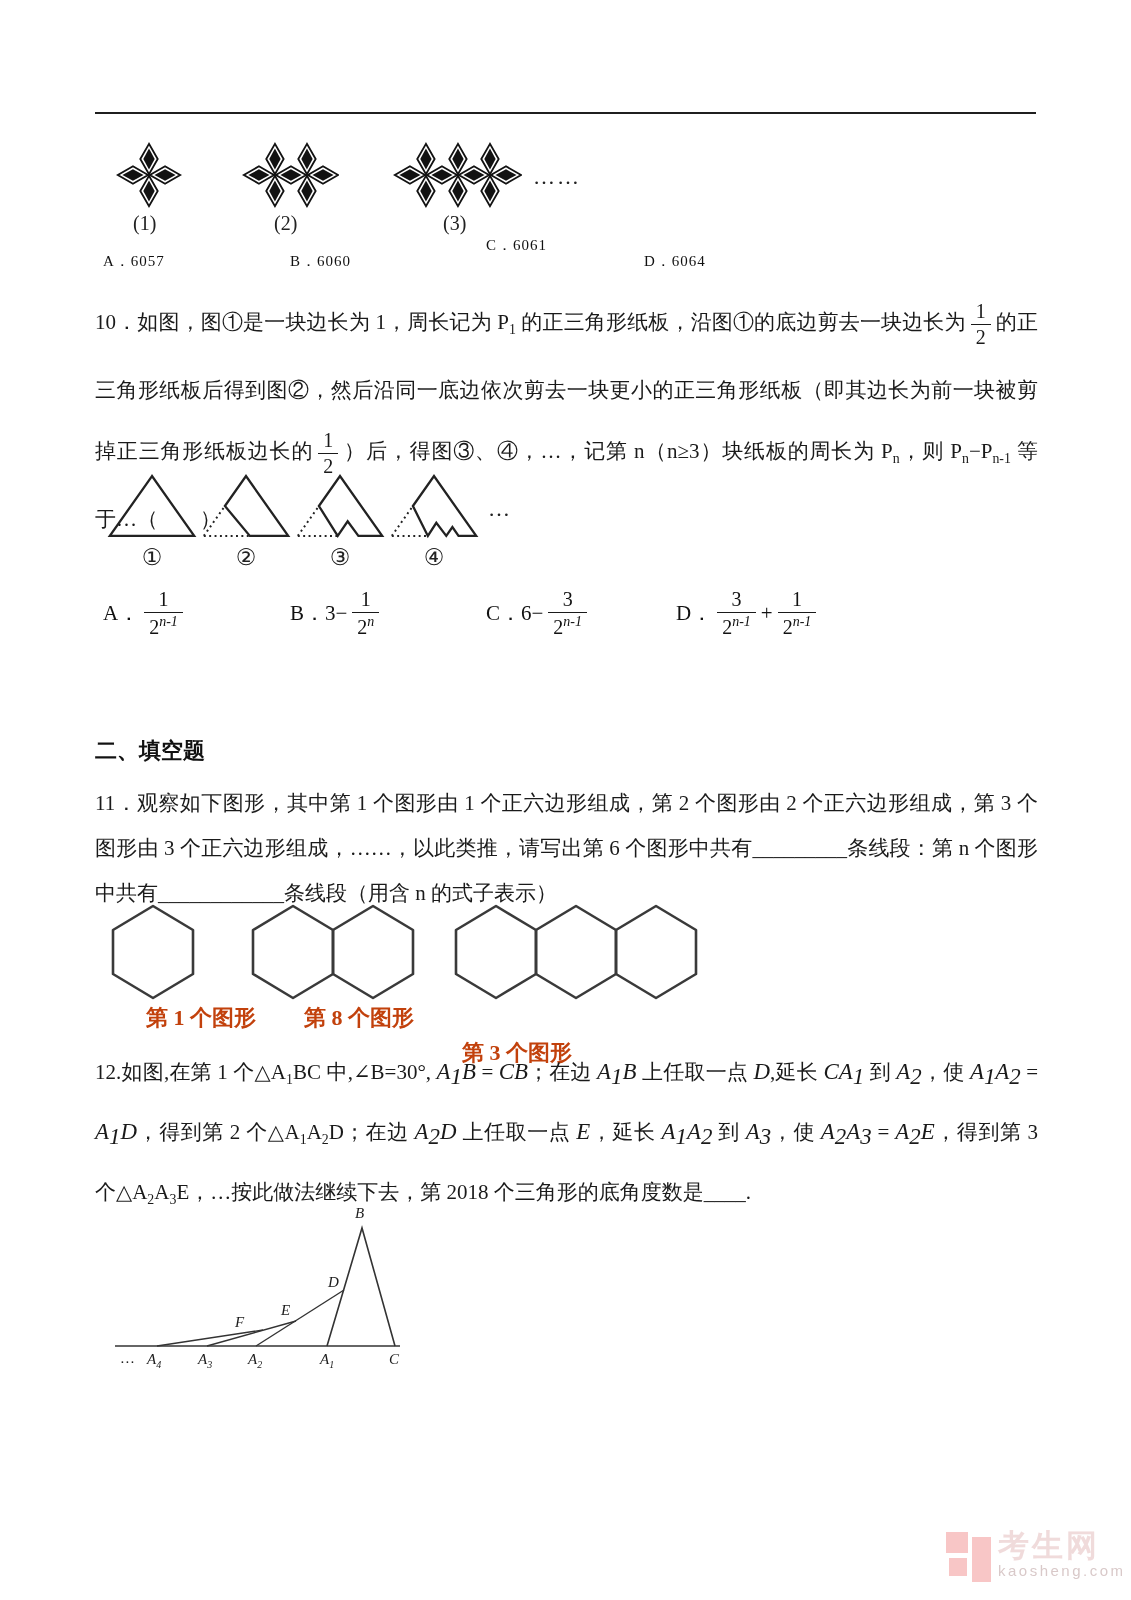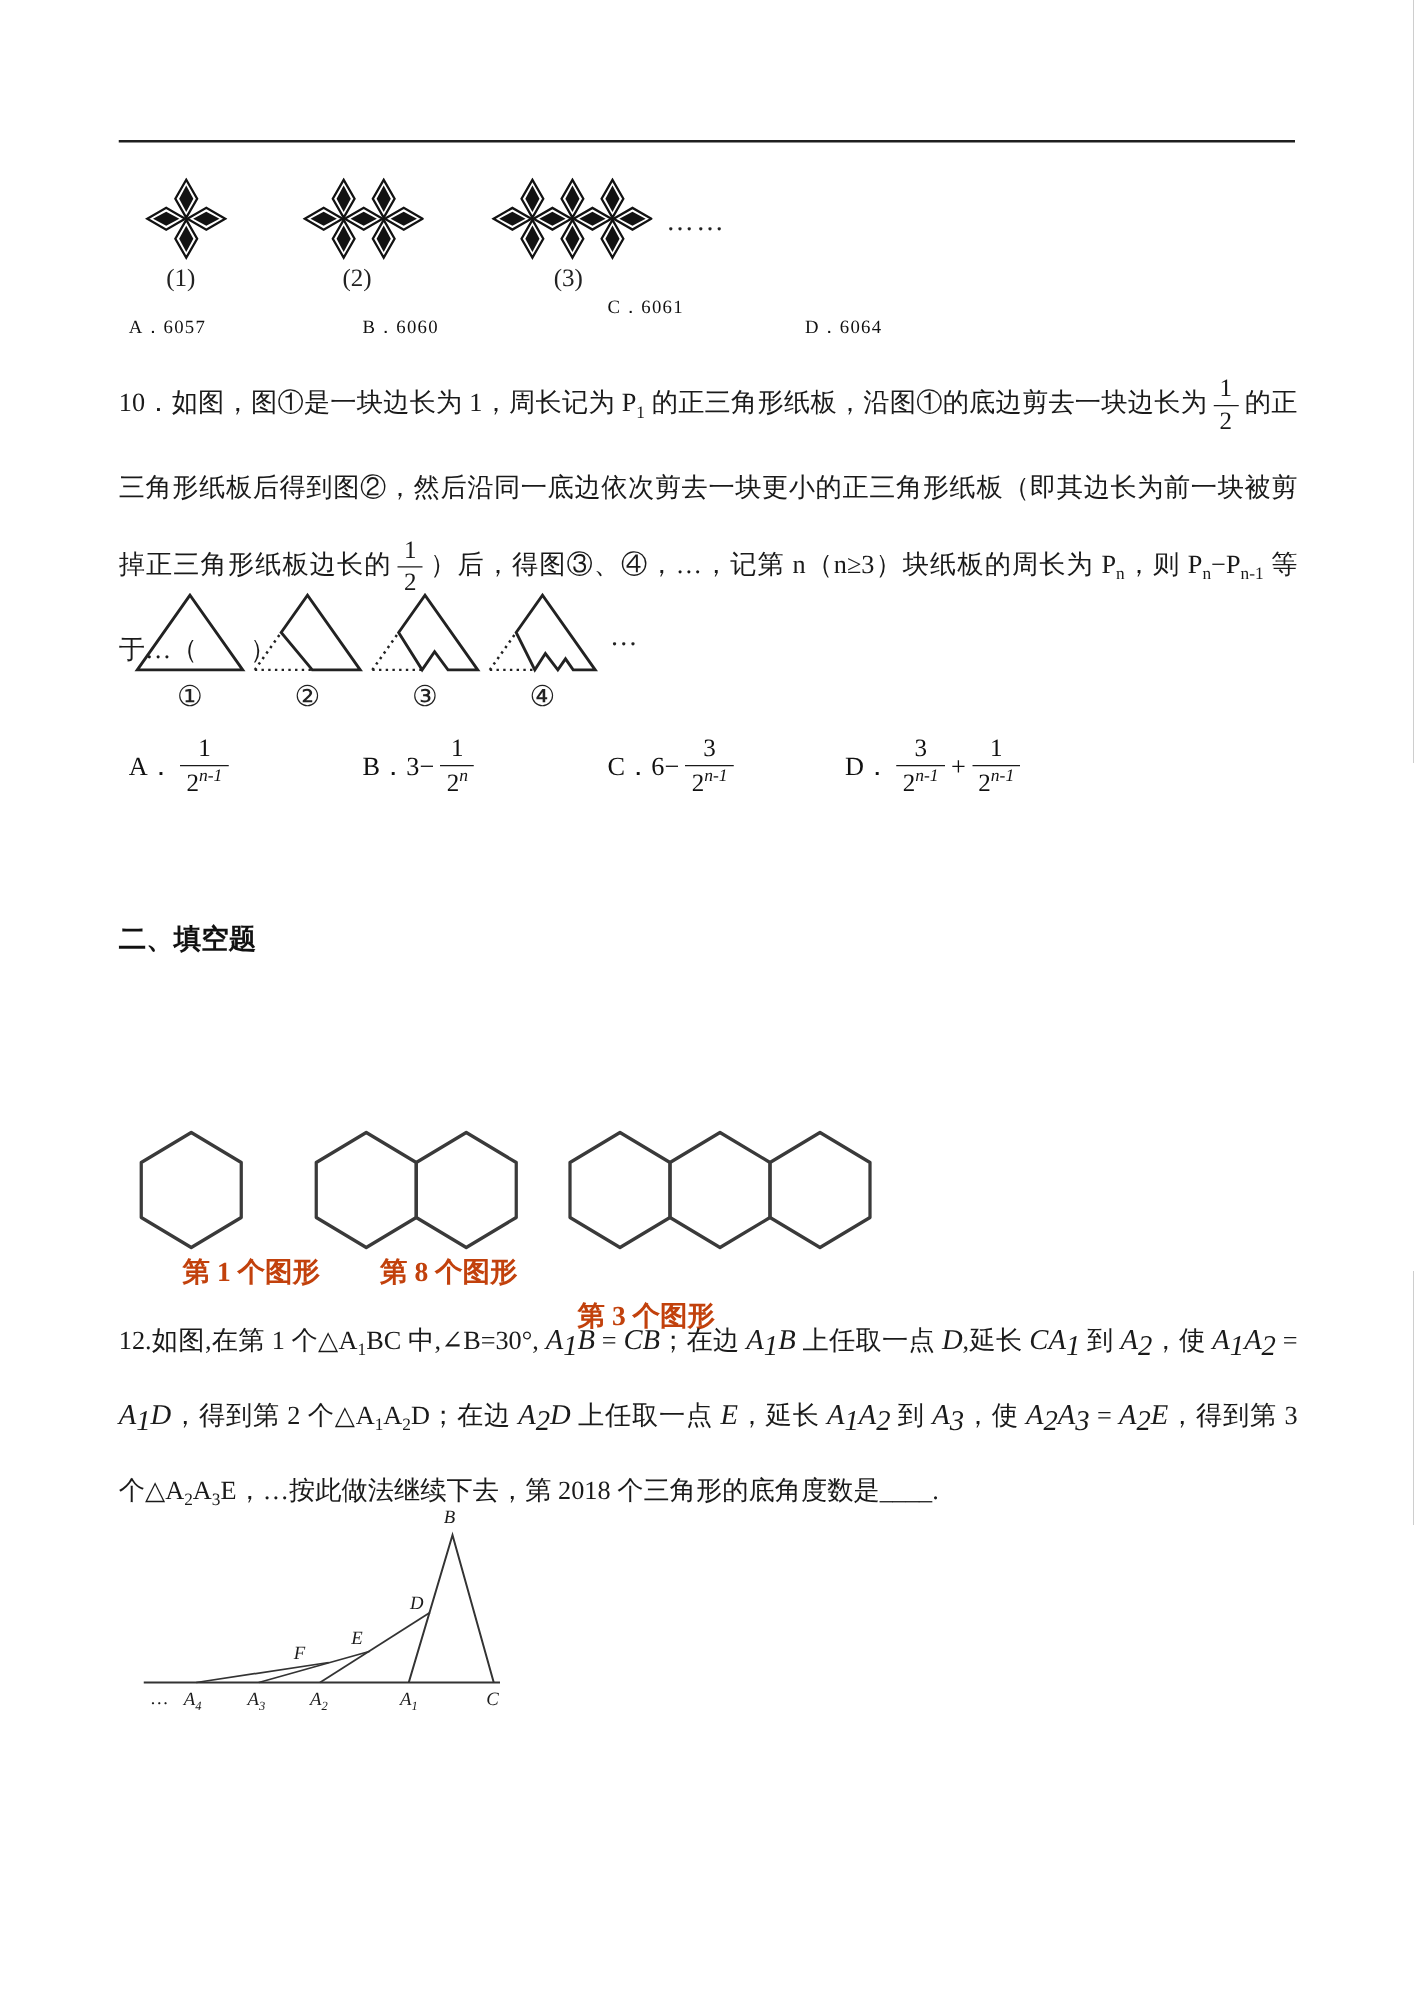--- a/index.html
+++ b/index.html
@@ -153,20 +153,21 @@
       </span>
       <span>+</span>
       <span class="frac">
         <span class="fnum">1</span>
         <span class="fden">2<sup>n-1</sup></span>
       </span>
     </div>
 
   <div class="section-head" style="left:95px;top:736px">二、填空题</div>
 
+  <div class="para" style="left:95px;top:781px;width:943px;line-height:45px;">11．观察如下图形，其中第 1 个图形由 1 个正六边形组成，第 2 个图形由 2 个正六边形组成，第 3 个图形由 3 个正六边形组成，……，以此类推，请写出第 6 个图形中共有_________条线段：第 n 个图形中共有____________条线段（用含 n 的式子表示）</div>
 
   <svg class="abs" style="left:110px;top:903px" width="86" height="98" viewBox="0 0 86 98">
     <polygon points="43,3 83,27 83,71 43,95 3,71 3,27" fill="none" stroke="#3a3a3a" stroke-width="2.6" stroke-linejoin="round"></polygon>
   </svg>
   <svg class="abs" style="left:250px;top:903px" width="166" height="98" viewBox="0 0 166 98">
     <polygon points="43,3 83,27 83,71 43,95 3,71 3,27" fill="none" stroke="#3a3a3a" stroke-width="2.6" stroke-linejoin="round"></polygon>
     <polygon points="123,3 163,27 163,71 123,95 83,71 83,27" fill="none" stroke="#3a3a3a" stroke-width="2.6" stroke-linejoin="round"></polygon>
   </svg>
   <svg class="abs" style="left:453px;top:903px" width="246" height="98" viewBox="0 0 246 98">
     <polygon points="43,3 83,27 83,71 43,95 3,71 3,27" fill="none" stroke="#3a3a3a" stroke-width="2.6" stroke-linejoin="round"></polygon>
@@ -190,14 +191,25 @@
     <text class="dlabel" x="186" y="127">E</text>
     <text class="dlabel" x="140" y="139">F</text>
     <text class="dlabel" x="26" y="175">…</text>
     <text class="dlabel" x="52" y="176"><tspan>A</tspan><tspan class="tsub" dy="4">4</tspan></text>
     <text class="dlabel" x="103" y="176"><tspan>A</tspan><tspan class="tsub" dy="4">3</tspan></text>
     <text class="dlabel" x="153" y="176"><tspan>A</tspan><tspan class="tsub" dy="4">2</tspan></text>
     <text class="dlabel" x="225" y="176"><tspan>A</tspan><tspan class="tsub" dy="4">1</tspan></text>
     <text class="dlabel" x="294" y="176">C</text>
   </svg>
 
+  <div class="watermark">
+    <div class="wm-logo">
+      <div class="wm-b1"></div>
+        <div class="wm-b2"></div>
+        <div class="wm-b3"></div>
+    </div>
+    <div class="wm-text">
+      <div class="wm-cn">考生网</div>
+      <div class="wm-en">kaosheng.com</div>
+    </div>
+  </div>
 
 </div>
 
 </body></html>

